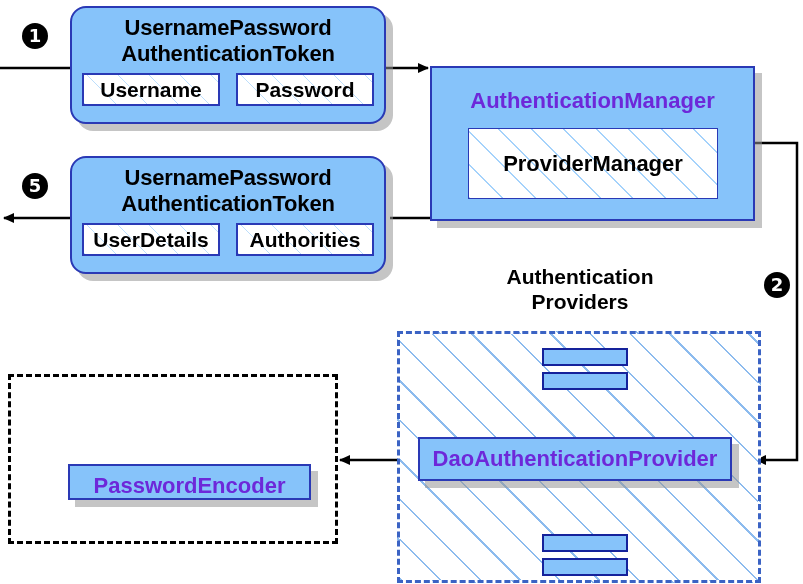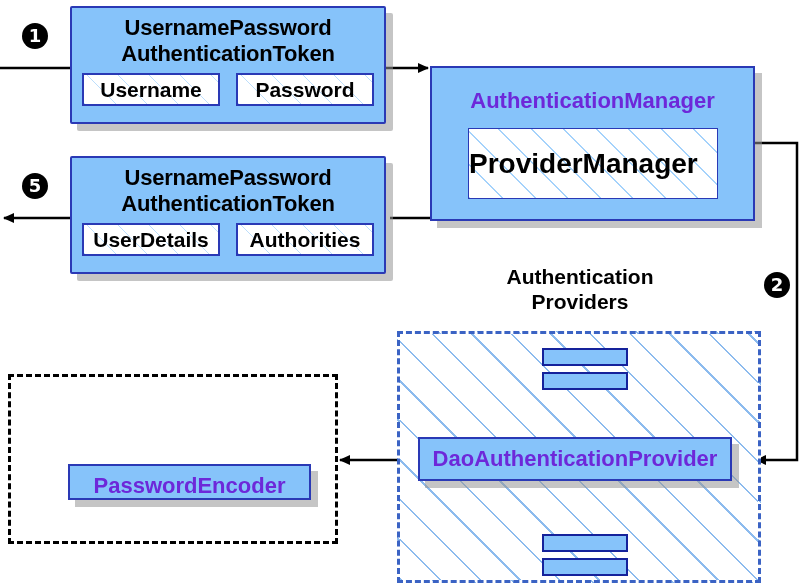--- a/index.html
+++ b/index.html
@@ -39,21 +39,21 @@
     box-shadow: 0 0 2px 1px rgba(255,255,255,0.9);
     font-family: "DejaVu Sans", sans-serif;
   }
 
   
   .token-card {
     position: absolute;
     box-sizing: border-box;
     background: #86c3fa;
     border: 2px solid #2a39b5;
-    border-radius: 2px;
+    border-radius: 16px;
     box-shadow: 7px 7px 0 0 rgba(150,150,150,0.55);
   }
   .token-title {
     text-align: center;
     font-size: 22px;
     font-weight: bold;
     color: #000000;
     line-height: 26px;
     padding-top: 7px;
     letter-spacing: -0.2px;
@@ -117,22 +117,22 @@
     height: 71px;
     box-sizing: border-box;
     border: 1px solid #2a39b5;
     background-color: #ffffff;
     background-image: repeating-linear-gradient(
         45deg,
         rgba(134,195,250,0.75) 0px,
         rgba(134,195,250,0.75) 1.4px,
         rgba(255,255,255,0) 1.4px,
         rgba(255,255,255,0) 23px);
-    text-align: left;
-    font-size: 28px;
+    text-align: center;
+    font-size: 22px;
     font-weight: bold;
     color: #000000;
     line-height: 69px;
   }
 
   
   #providers-label {
     position: absolute;
     left: 455px;
     top: 264px;

